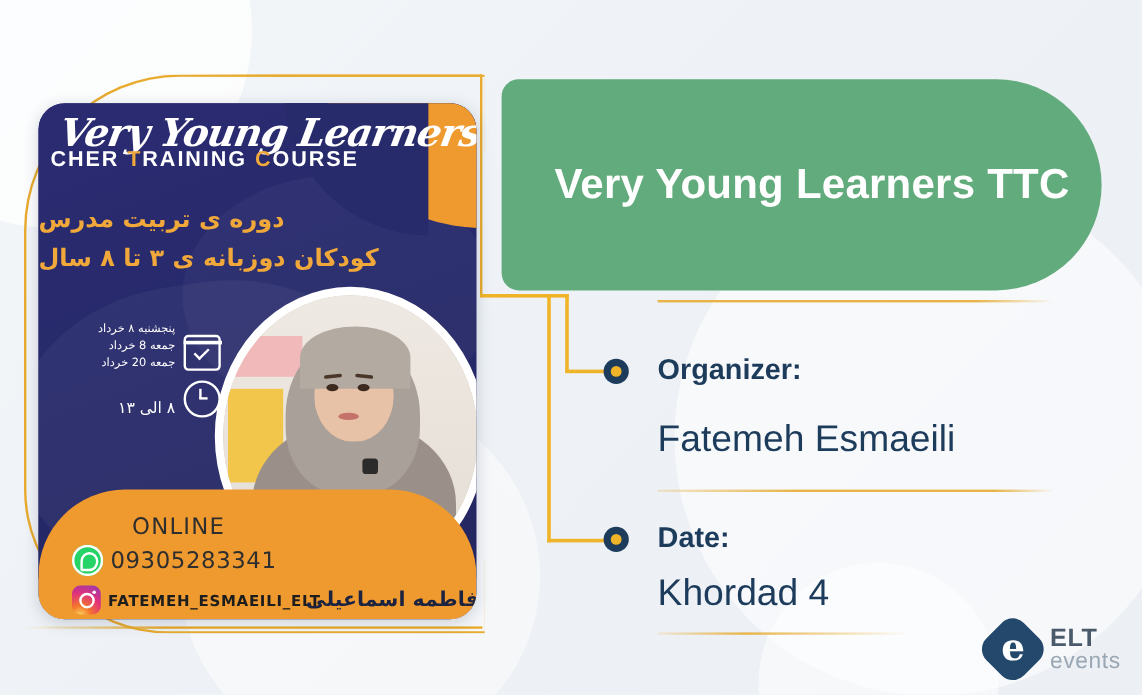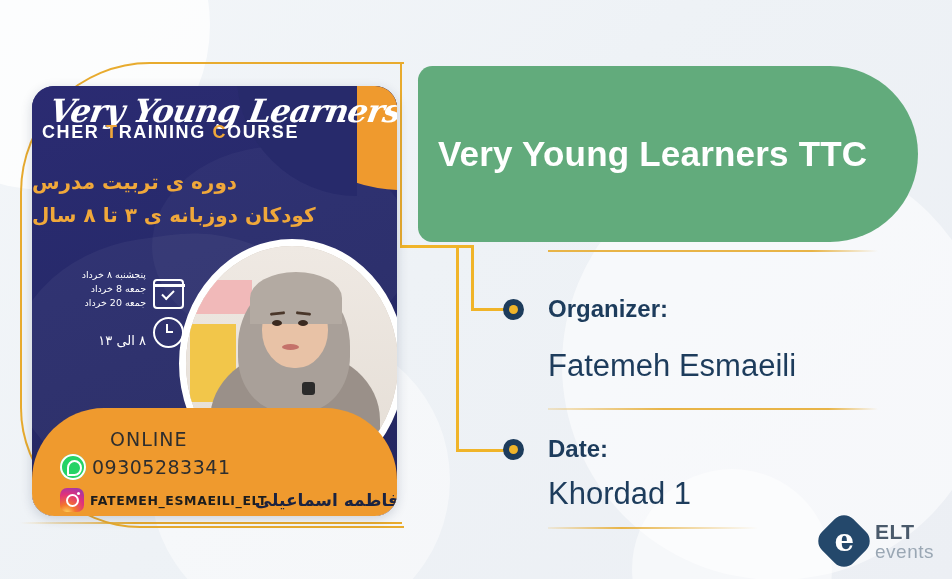--- a/index.html
+++ b/index.html
@@ -56,21 +56,21 @@
   .bullet-date{left:503px;top:439px;}
 
   
   .title-banner{
     position:absolute;left:418px;top:66px;width:500px;height:176px;
     background:#62ab7c;border-radius:18px 110px 110px 18px;
     display:flex;align-items:center;
   }
   .title-banner .t{
     color:#ffffff;font-weight:bold;font-size:35px;letter-spacing:.2px;
-    margin-left:20px;white-space:nowrap;
+    margin-left:44px;white-space:nowrap;
   }
 
   
   .info-label{
     position:absolute;font-weight:bold;font-size:24px;color:#1d3c5c;white-space:nowrap;
   }
   .info-value{
     position:absolute;font-size:31px;color:#1d3c5c;white-space:nowrap;
   }
   .lbl-org{left:548px;top:295px;}
@@ -227,21 +227,21 @@
     <span class="t">Very Young Learners TTC</span>
   </div>
 
   <div class="divider div-1"></div>
   <div class="divider div-2"></div>
   <div class="divider div-3"></div>
 
   <div class="info-label lbl-org">Organizer:</div>
   <div class="info-value val-org">Fatemeh Esmaeili</div>
   <div class="info-label lbl-date">Date:</div>
-  <div class="info-value val-date">Khordad 1</div>
+  <div class="info-value val-date">Khordad 4</div>
 
   <div class="poster">
     <div class="poster-bg"></div>
     <div class="poster-shade"></div>
     <div class="poster-shade2"></div>
     <div class="orange-wedge"></div>
     <div class="orange-wedge-cover"></div>
 
     <div class="script-head">Very Young Learners</div>
 

